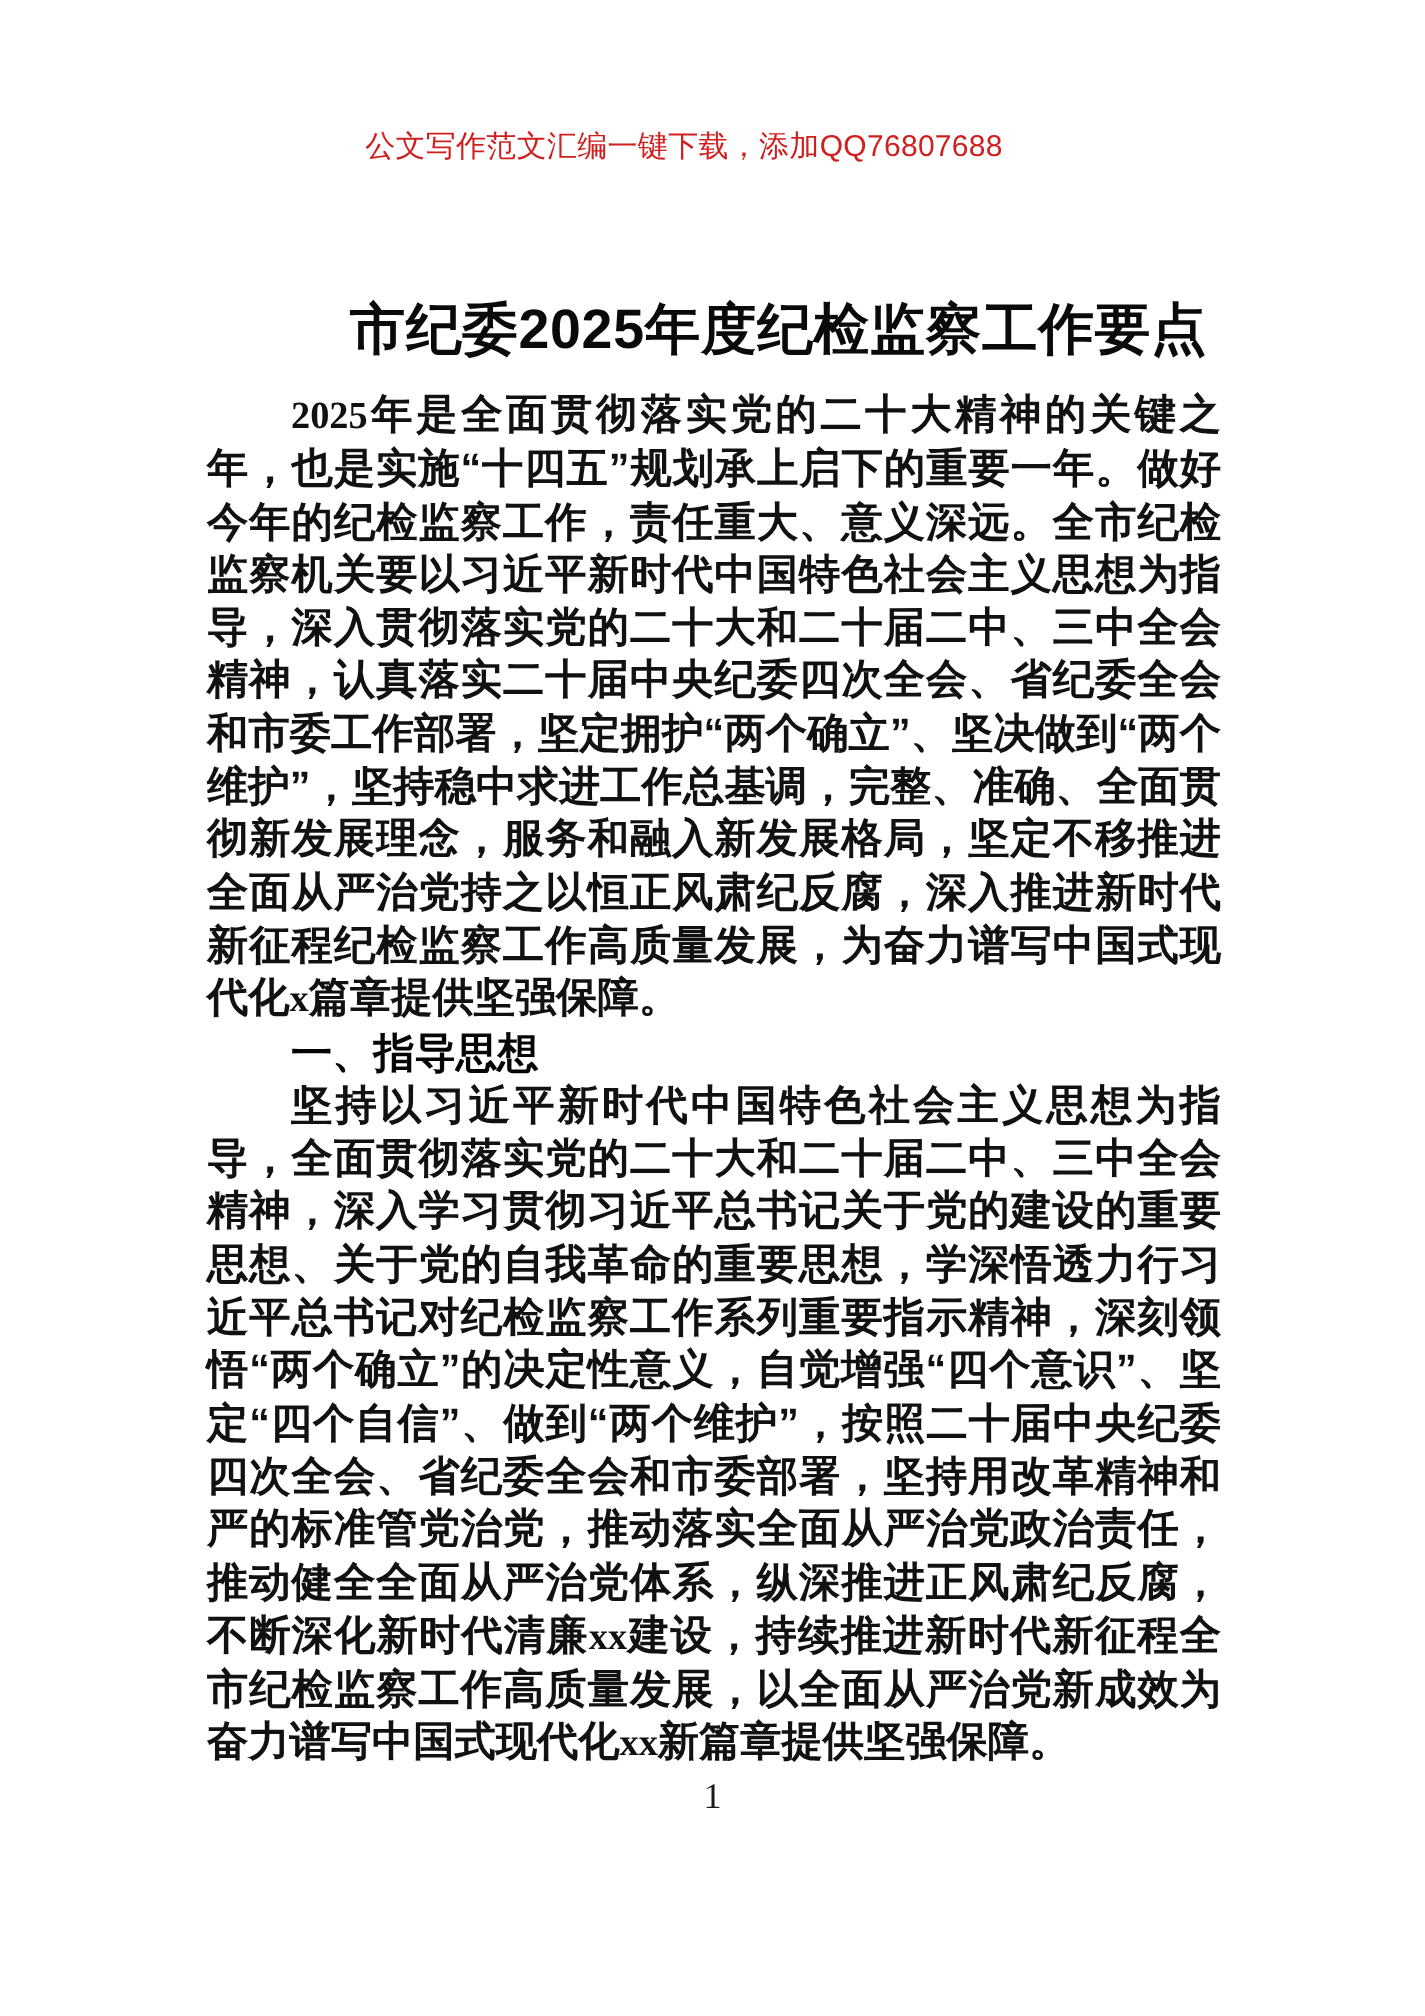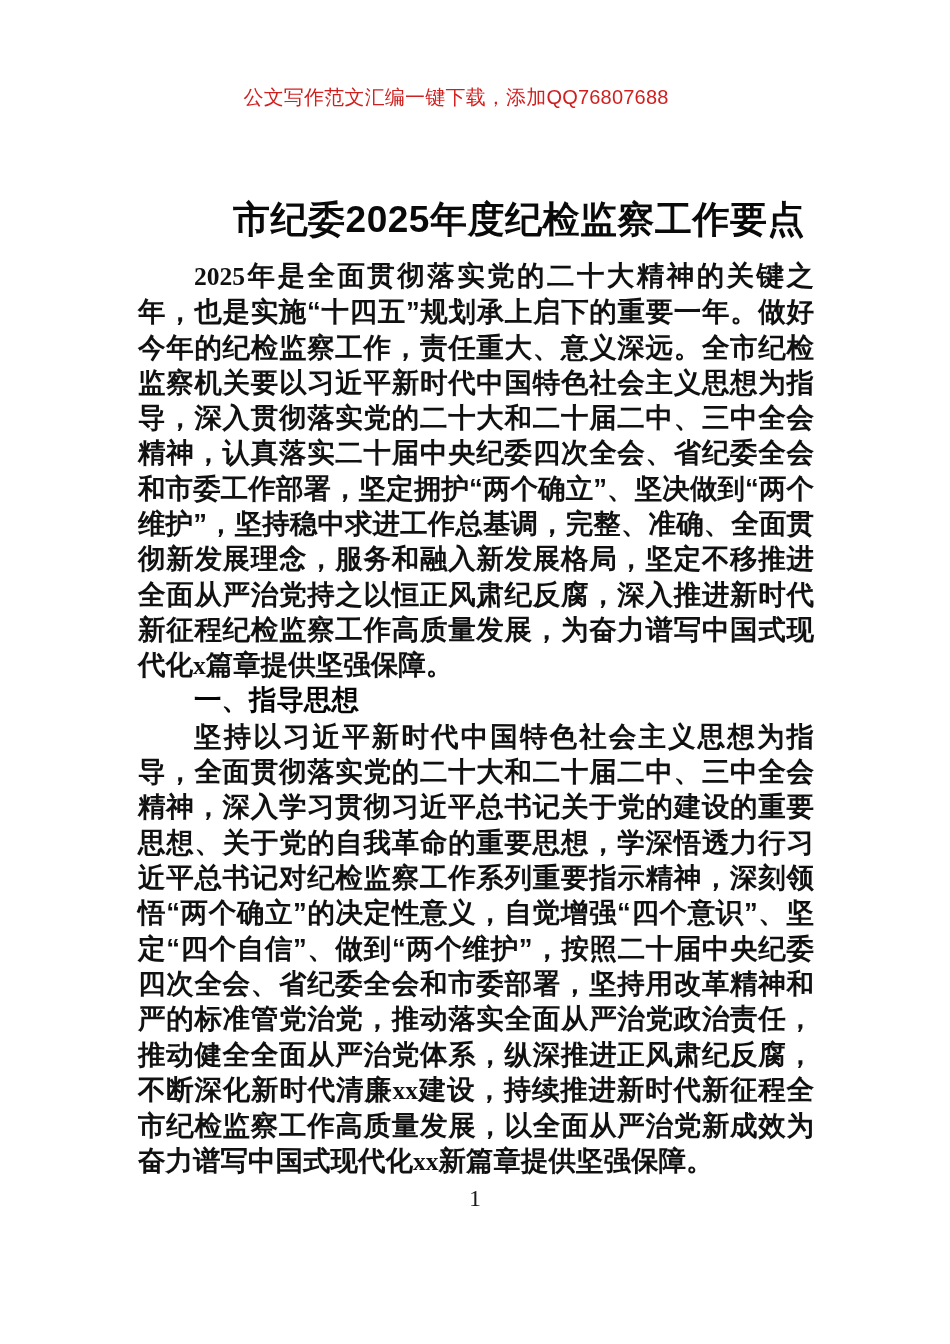--- a/index.html
+++ b/index.html
@@ -77,21 +77,21 @@
     word-break: break-all;
   }
 
   p.heading {
     margin: 0;
     font-size: 27.5px;
     line-height: 35.3px;
     text-indent: 56px;
     font-weight: 700;
     color: #050505;
-    font-family: Liberation Mono, monospace;
+    font-family: Liberation Serif, serif;
   }
 
   
   .latin-serif {
     font-family: "Liberation Serif", "DejaVu Serif", serif;
     font-size: 0.93em;
   }
 
   
   .page-number {

